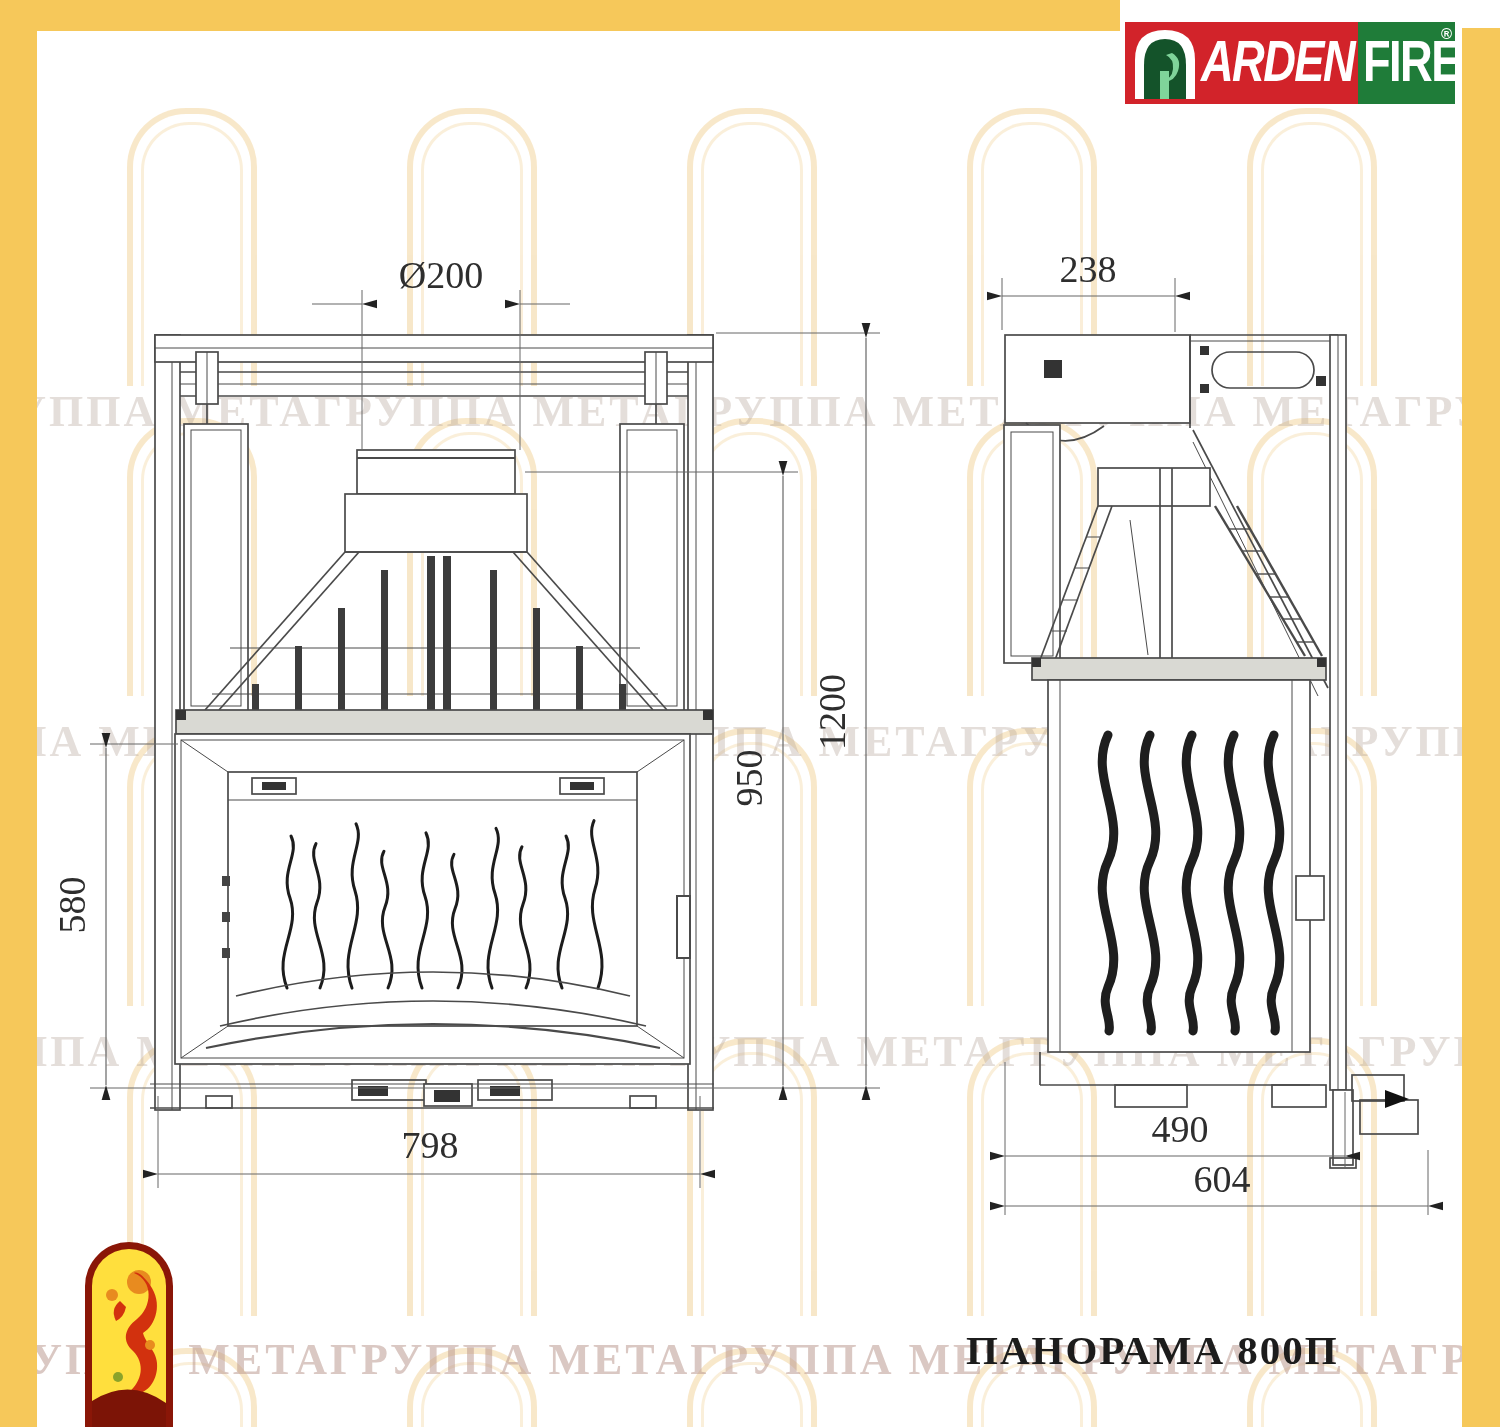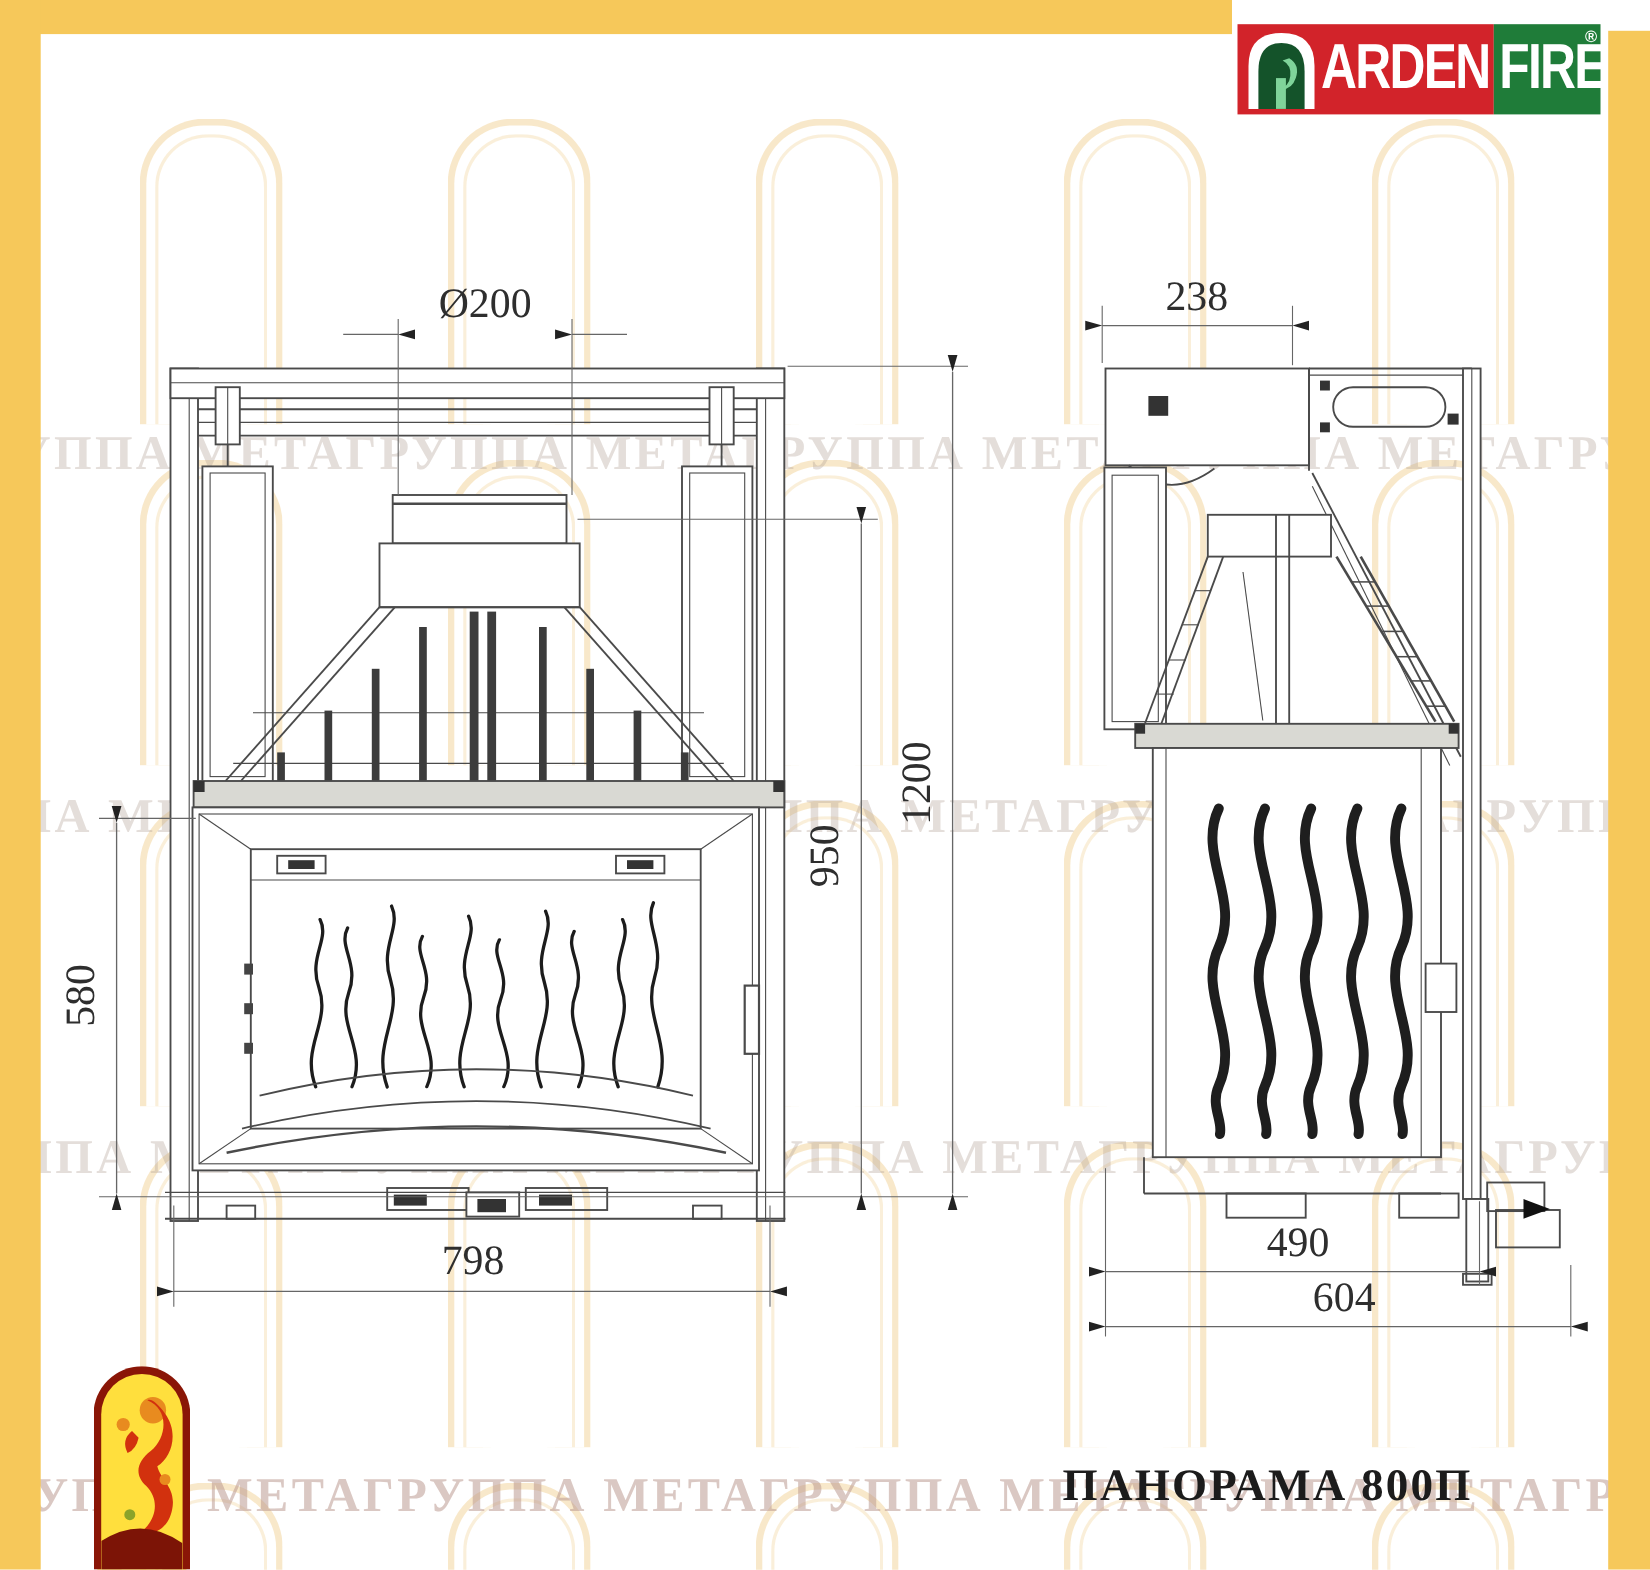--- a/index.html
+++ b/index.html
@@ -20,21 +20,21 @@
     border:3px solid rgba(242,213,158,0.38);border-bottom:none;border-radius:48px 48px 0 0;}
   .wm-text{position:absolute;left:0;right:0;z-index:2;white-space:nowrap;overflow:hidden;
     font-family:"Liberation Serif",serif;font-weight:bold;font-size:44px;letter-spacing:3px;
     color:rgba(178,160,150,0.35);}
   .wm-text.strong{color:rgba(184,150,140,0.52);}
   
   .drawing{position:absolute;left:0;top:0;z-index:3;}
   .dim-text{font-family:"Liberation Serif",serif;font-size:38px;fill:#2e2e2e;}
   
   .af-logo{position:absolute;left:1125px;top:22px;width:330px;height:82px;z-index:7;display:flex;}
-  .af-red{position:relative;width:233px;height:100%;background:#d2232a;}
+  .af-red{position:relative;width:233px;height:100%;background:#d2232a;font-style:italic;}
   .af-green{position:relative;width:97px;height:100%;background:#1f7c39;text-align:center;}
   .af-word{position:absolute;top:7px;color:#ffffff;font-family:"Liberation Sans",sans-serif;
     font-weight:bold;font-size:58px;line-height:64px;letter-spacing:-2px;
     transform:scaleX(0.78);transform-origin:left top;white-space:nowrap;}
   .af-arden{left:76px;}
   .af-fire{left:5px;}
   .af-reg{position:absolute;right:3px;top:3px;color:#fff;font-family:"Liberation Sans",sans-serif;
     font-size:15px;font-weight:bold;}
   .af-icon{position:absolute;left:7px;top:5px;}
   

